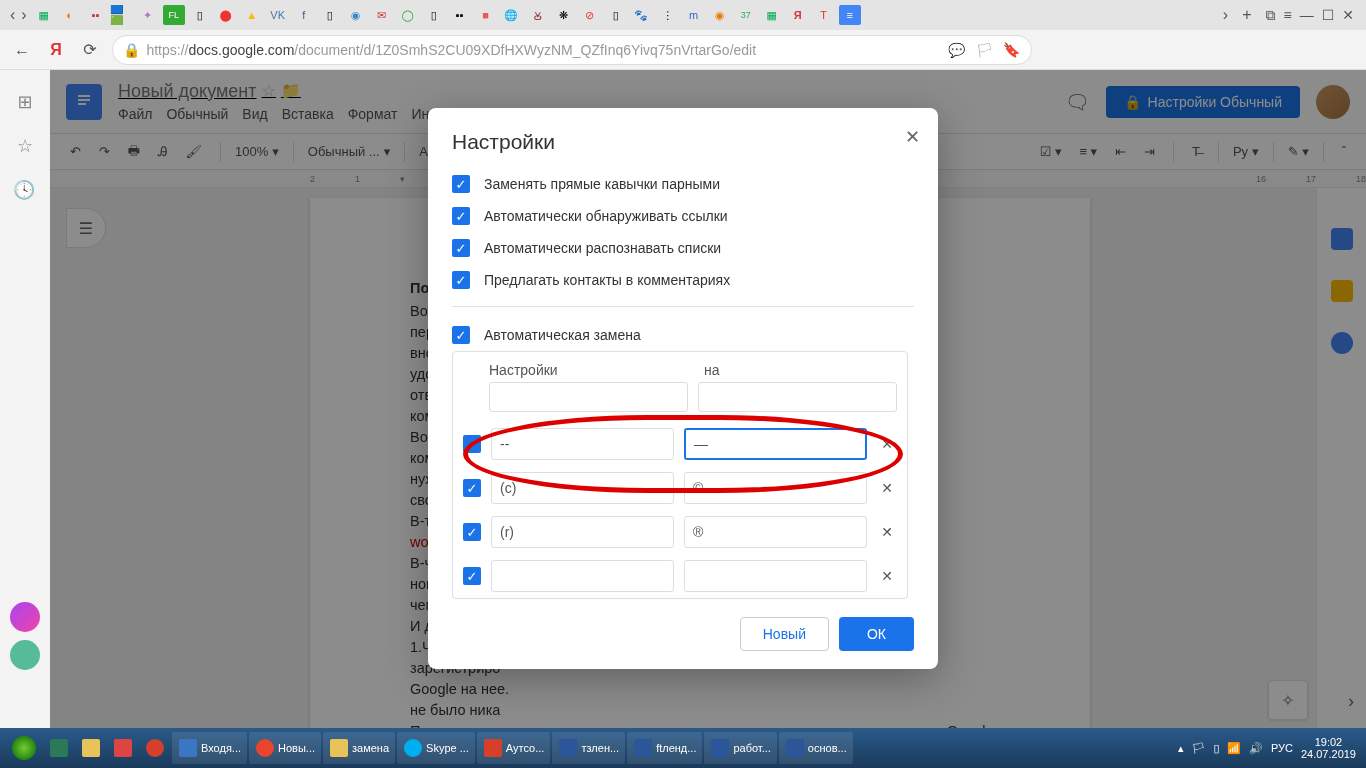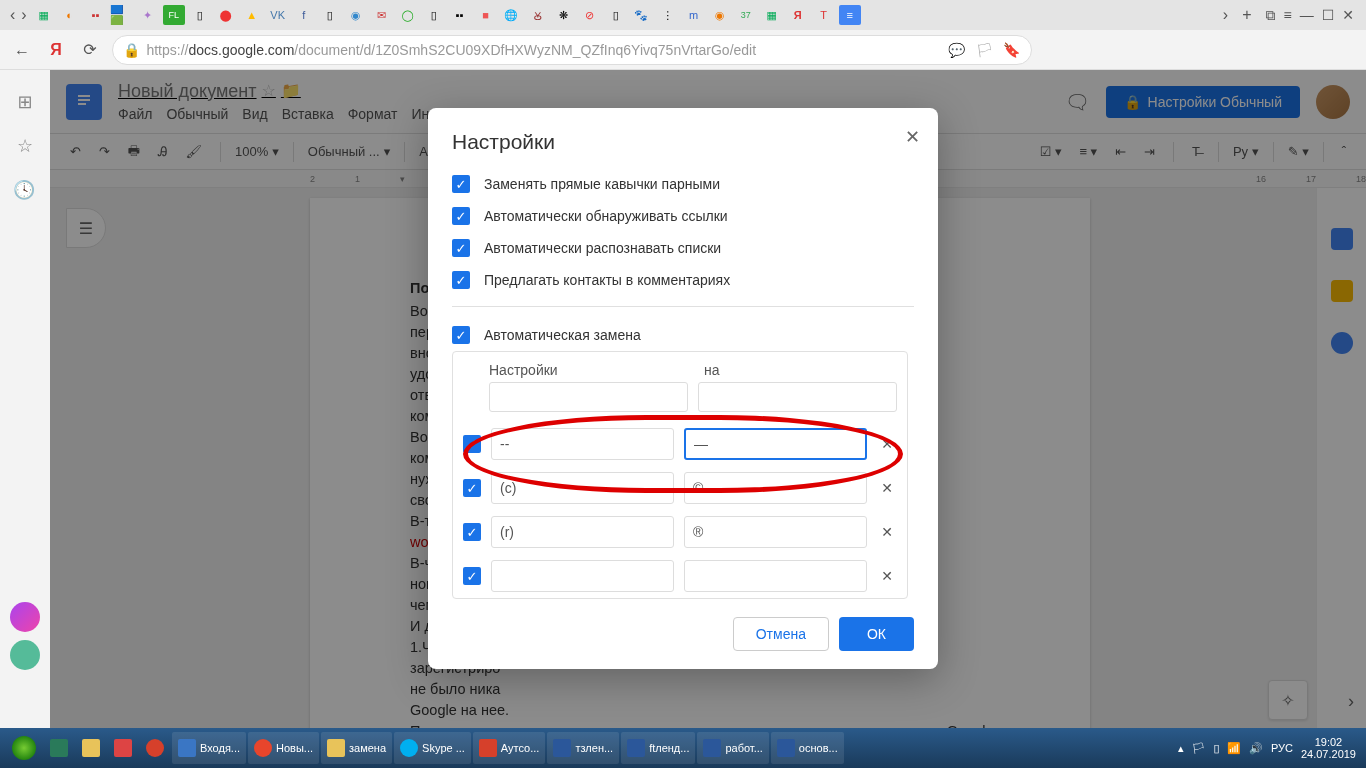--- a/index.html
+++ b/index.html
@@ -92,21 +92,21 @@
   .modal-footer { display: flex; justify-content: flex-end; gap: 10px; padding: 18px 24px 0; }
   .btn-cancel { background: #fff; border: 1px solid #ccc; color: #1a73e8; padding: 8px 22px; border-radius: 4px; font-size: 14px; cursor: pointer; }
   .btn-ok { background: #1a73e8; border: none; color: #fff; padding: 8px 28px; border-radius: 4px; font-size: 14px; cursor: pointer; }
 
   
   .annotation { position: absolute; left: 463px; top: 415px; width: 440px; height: 78px; border: 5px solid #d00; border-radius: 50% / 60%; z-index: 20; pointer-events: none; }
 
   
   .taskbar { position: absolute; left: 0; right: 0; bottom: 0; height: 40px; background: linear-gradient(#2a5a8a,#1a3a5a); display: flex; align-items: center; padding: 0 6px; gap: 2px; color: #fff; font-size: 11px; }
   .tb-btn { height: 32px; padding: 0 6px; display: flex; align-items: center; gap: 4px; border-radius: 2px; }
-  .tb-app { background: rgba(255,255,255,0.1); min-width: 70px; max-width:90px; overflow:hidden; white-space:nowrap; }
+  .tb-app { background: rgba(255,255,255,0.1); min-width: 70px; max-width:90px; overflow:hidden; white-space:nowrap;padding-left:7px; }
   .tb-appicon { width:18px; height:18px; border-radius:2px; flex-shrink:0; }
   .tb-tray { margin-left: auto; display: flex; align-items: center; gap: 8px; padding-right: 4px; }
   .tb-clock { text-align: center; line-height: 1.1; font-size: 11px; }
 </style>
 </head>
 <body>
 
 <div class="browser-tabs">
   <div class="tab-nav">
     <span>‹</span>
@@ -274,22 +274,22 @@
       <div>нужную инфо</div>
       <div>своим тексто</div>
       <div><span style="display:inline">В-третьих, гу</span></div>
       <div><span class="red">word</span>, нужно п</div>
       <div>В-четвертых,</div>
       <div>нового осваив</div>
       <div>чем больше у</div>
       <div>И давайте уж</div>
       <div>1.Чтобы рабо</div>
       <div>зарегистриро</div>
+      <div>Google на нее.</div>
       <div>не было ника</div>
-      <div>Google на нее.</div>
       <div>После регистрации аккаунта вы получите доступ сразу ко множеству сервисов Google</div>
     </div>
     <div class="right-side">
       <div class="side-icon" style="background:#4285f4"></div>
       <div class="side-icon" style="background:#fbbc04"></div>
       <div class="side-icon" style="background:#4285f4;border-radius:50%"></div>
     </div>
     <div class="corner-btn">✧</div>
     <div class="side-arrow">›</div>
   </div>
@@ -355,21 +355,21 @@
           <div class="chk">✓</div>
           <div class="cell"><input value="" style=""></div>
           <div class="cell"><input value="" style=""></div>
           <div class="del">✕</div>
         </div>
       </div>
       <div class="mini-scroll"></div>
     </div>
   </div>
   <div class="modal-footer">
-    <button class="btn-cancel">Отмена</button>
+    <button class="btn-cancel">Новый</button>
     <button class="btn-ok">ОК</button>
   </div>
 </div>
 
 <div class="annotation"></div>
 
 <div class="taskbar">
   <div class="tb-btn">
       <div style="width:24px;height:24px;border-radius:50%;background:radial-gradient(circle,#7c3,#060)"></div>
     </div>

